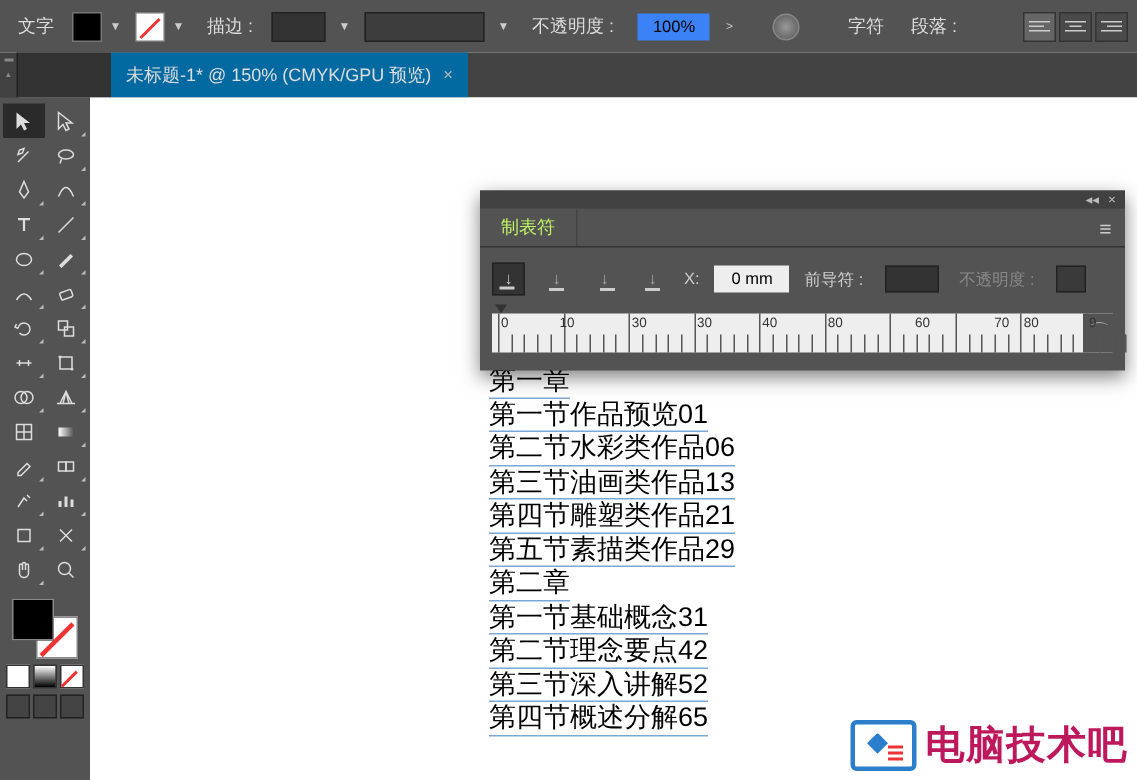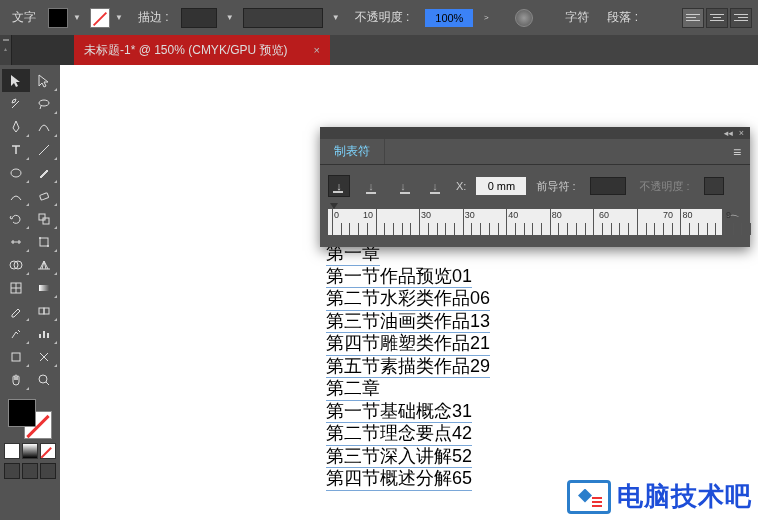--- a/index.html
+++ b/index.html
@@ -24,21 +24,21 @@
   .globe { width:18px; height:18px; border:1px solid #888; border-radius:50%; background:radial-gradient(circle,#999,#555); }
 
   
   .sidestrip { position:absolute; left:0; top:35px; width:12px; bottom:0; background:#414141; border-right:1px solid #222; }
   .sidestrip .mk { width:6px; height:2px; background:#888; margin:4px auto; }
   .sidestrip .dot { font-size:6px; color:#888; text-align:center; margin-top:2px; }
 
   
   .tabbar { position:absolute; left:12px; right:0; top:35px; height:30px; background:#434343; display:flex; align-items:center; }
   .lefttabspace { width:62px; height:100%; background:#323232; }
-  .tab { height:100%; background:#b91c1c; color:#ddd; font-size:12px; display:flex; align-items:center; padding:0 10px; gap:26px;justify-content:center; }
+  .tab { height:100%; background:#0369a1; color:#ddd; font-size:12px; display:flex; align-items:center; padding:0 10px; gap:8px;justify-content:center; }
   .tab .x { color:#bbb; font-size:11px; }
 
   
   .tools { position:absolute; left:0; top:65px; width:60px; bottom:0; background:#535353; padding:4px 2px; z-index:2; }
   .trow { display:flex; }
   .trow .tcell { width:28px; height:23px; display:flex; align-items:center; justify-content:center; color:#ddd; position:relative; }
   .trow .tcell.sel { background:#2a2a2a; }
   .trow .tcell .tri { position:absolute; right:1px; bottom:1px; width:0; height:0; border-left:3px solid transparent; border-bottom:3px solid #bbb; }
   .fillstroke { position:relative; width:48px; height:44px; margin:6px auto 2px; }
   .fillstroke .f { position:absolute; left:2px; top:2px; width:28px; height:28px; background:#000; border:1px solid #888; }
@@ -55,39 +55,39 @@
 
   
   .canvas { position:absolute; left:60px; top:65px; right:0; bottom:0; background:#fff; }
   .doctext { position:absolute; left:266px; top:178px; font-size:18px; color:#000; line-height:21.5px; }
   .doctext div { border-bottom:1px solid #7aa7d8; width:fit-content; }
 
   
   .panel { position:absolute; left:320px; top:127px; width:430px; background:#535353; box-shadow:0 4px 12px rgba(0,0,0,.5); font-size:11px; color:#ccc; z-index:5; }
   .panel-top { height:12px; background:#414141; display:flex; justify-content:flex-end; align-items:center; gap:6px; padding-right:6px; color:#bbb; font-size:9px; }
   .panel-tabs { height:26px; display:flex; align-items:stretch; border-bottom:1px solid #333; }
-  .ptab { padding:0 14px; display:flex; align-items:center; background:#535353; font-size:12px; color:#7dd3fc; border-right:1px solid #444; }
+  .ptab { padding:0 14px; display:flex; align-items:center; background:#535353; font-size:12px; color:#bef264; border-right:1px solid #444; }
   .panel-menu { margin-left:auto; width:26px; display:flex; align-items:center; justify-content:center; font-size:14px; }
   .panel-body { padding:8px 8px 12px; }
   .tab-controls { display:flex; align-items:center; gap:10px; height:26px; }
   .tbtn { width:22px; height:22px; display:flex; align-items:center; justify-content:center; background:transparent; position:relative; }
   .tbtn.sel { background:#333; border:1px solid #222; }
   .tbtn .arr { font-size:11px; color:#ccc; }
   .tbtn .b { position:absolute; bottom:3px; width:10px; height:2px; background:#ccc; }
   .xlbl { color:#ccc; }
   .xval { width:50px; height:18px; background:#eee; color:#000; display:flex; align-items:center; justify-content:center; font-size:11px; }
   .leader-box { width:36px; height:18px; background:#333; border:1px solid #222; margin:0 4px; }
   .align-box { width:20px; height:18px; background:#3a3a3a; border:1px solid #222; margin-left:4px; }
   .ruler { position:relative; margin-top:10px; height:26px; background:#eee; }
   .ruler .magnet { position:absolute; right:-2px; top:0; width:22px; height:26px; background:#535353; color:#aaa; display:flex; align-items:center; justify-content:center; font-size:14px; }
   .ruler .tick { position:absolute; top:0; bottom:0; border-left:1px solid #555; }
   .ruler .lab { position:absolute; top:1px; font-size:9px; color:#333; }
   .ruler .marker { position:absolute; left:2px; top:-6px; width:0; height:0; border-left:4px solid transparent; border-right:4px solid transparent; border-top:6px solid #333; }
 
-  .watermark { position:absolute; right:6px; bottom:6px; display:flex; align-items:center; gap:6px; font-size:26px; font-weight:700; color:#1d4ed8; letter-spacing:1px; }
+  .watermark { position:absolute; right:6px; bottom:6px; display:flex; align-items:center; gap:6px; font-size:26px; font-weight:700; color:#be185d; letter-spacing:1px; }
   .wm-icon { width:44px; height:34px; border:3px solid #2b7ecb; border-radius:4px; position:relative; }
   .wm-icon::before { content:''; position:absolute; left:8px; top:6px; width:14px; height:14px; background:#2b7ecb; clip-path:polygon(50% 0,100% 50%,50% 100%,0 50%); }
   .wm-icon::after { content:''; position:absolute; right:6px; bottom:4px; width:10px; height:2px; background:#e33; box-shadow:0 -4px 0 #e33, 0 -8px 0 #e33; }
 
   svg { width:16px; height:16px; }
 </style>
 </head>
 <body>
 
 <div class="optbar">
@@ -420,21 +420,21 @@
     <div class="ruler" id="ruler">
       <div class="marker"></div>
       <div class="magnet">⌒</div>
     <div class="tick" style="left: 4px;"></div>
         <div class="lab" style="left: 6px;">0</div>
         <div class="tick" style="left: 12.7111px; top: 14px;"></div>
         <div class="tick" style="left: 21.4222px; top: 14px;"></div>
         <div class="tick" style="left: 30.1333px; top: 14px;"></div>
         <div class="tick" style="left: 38.8444px; top: 14px;"></div>
         <div class="tick" style="left: 47.5556px;"></div>
-        <div class="lab" style="left: 35px;">10</div>
+        <div class="lab" style="left: 45px;">10</div>
         <div class="tick" style="left: 56.2667px; top: 14px;"></div>
         <div class="tick" style="left: 64.9778px; top: 14px;"></div>
         <div class="tick" style="left: 73.6889px; top: 14px;"></div>
         <div class="tick" style="left: 82.4px; top: 14px;"></div>
         <div class="tick" style="left: 91.1111px;"></div>
         <div class="lab" style="left: 93.1111px;">30</div>
         <div class="tick" style="left: 99.8222px; top: 14px;"></div>
         <div class="tick" style="left: 108.533px; top: 14px;"></div>
         <div class="tick" style="left: 117.244px; top: 14px;"></div>
         <div class="tick" style="left: 125.956px; top: 14px;"></div>
@@ -450,21 +450,21 @@
         <div class="tick" style="left: 195.644px; top: 14px;"></div>
         <div class="tick" style="left: 204.356px; top: 14px;"></div>
         <div class="tick" style="left: 213.067px; top: 14px;"></div>
         <div class="tick" style="left: 221.778px;"></div>
         <div class="lab" style="left: 223.778px;">80</div>
         <div class="tick" style="left: 230.489px; top: 14px;"></div>
         <div class="tick" style="left: 239.2px; top: 14px;"></div>
         <div class="tick" style="left: 247.911px; top: 14px;"></div>
         <div class="tick" style="left: 256.622px; top: 14px;"></div>
         <div class="tick" style="left: 265.333px;"></div>
-        <div class="lab" style="left: 271px;">60</div>
+        <div class="lab" style="left: 282px;">60</div>
         <div class="tick" style="left: 274.044px; top: 14px;"></div>
         <div class="tick" style="left: 282.756px; top: 14px;"></div>
         <div class="tick" style="left: 291.467px; top: 14px;"></div>
         <div class="tick" style="left: 300.178px; top: 14px;"></div>
         <div class="tick" style="left: 308.889px;"></div>
         <div class="lab" style="left: 310.889px; margin-left: 24px;">70</div>
         <div class="tick" style="left: 317.6px; top: 14px;"></div>
         <div class="tick" style="left: 326.311px; top: 14px;"></div>
         <div class="tick" style="left: 335.022px; top: 14px;"></div>
         <div class="tick" style="left: 343.733px; top: 14px;"></div>

